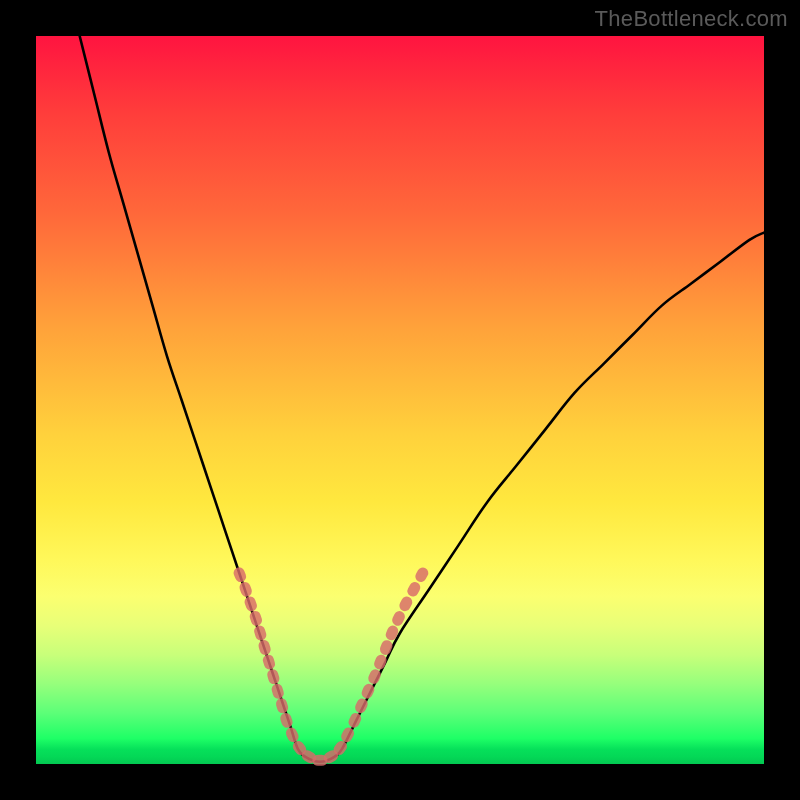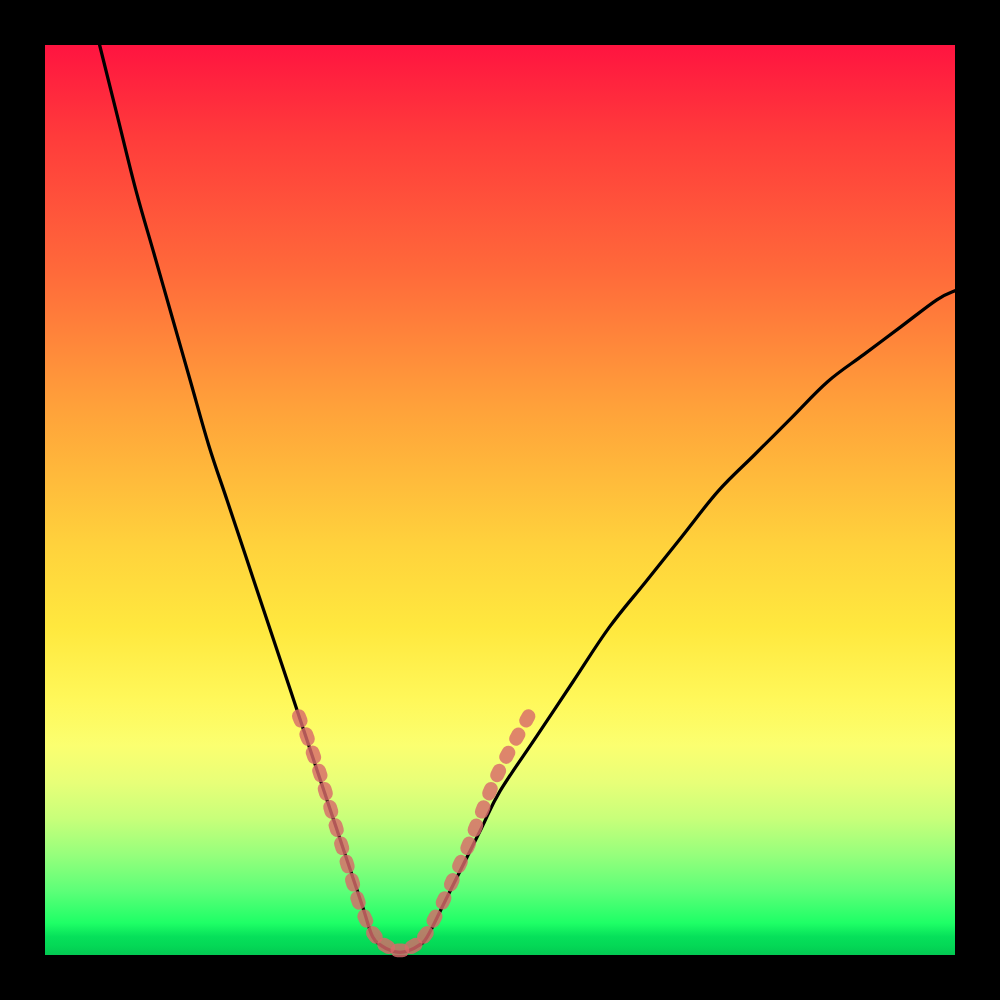--- a/index.html
+++ b/index.html
@@ -58,20 +58,21 @@
     left: 0;
     width: 728px;
     height: 728px;
     overflow: visible;
   }
 </style>
 </head>
 <body>
 
 <div class="frame">
+  <div class="watermark">TheBottleneck.com</div>
   <div class="plot-area">
     <svg class="curves" viewBox="0 0 728 728">
       <g id="curve-group">
           <path d="M 43.68 0.00 C 46.30 10.48, 53.00 37.27, 58.24 58.24 C 63.48 79.21, 67.56 96.82, 72.80 116.48 C 78.04 136.14, 82.12 149.09, 87.36 167.44 C 92.60 185.79, 96.68 200.05, 101.92 218.40 C 107.16 236.75, 111.24 251.01, 116.48 269.36 C 121.72 287.71, 125.80 303.28, 131.04 320.32 C 136.28 337.36, 140.36 348.28, 145.60 364.00 C 150.84 379.72, 154.92 391.96, 160.16 407.68 C 165.40 423.40, 169.48 435.64, 174.72 451.36 C 179.96 467.08, 184.04 479.32, 189.28 495.04 C 194.52 510.76, 198.60 523.00, 203.84 538.72 C 209.08 554.44, 214.47 570.61, 218.40 582.40 C 222.33 594.19, 223.06 596.38, 225.68 604.24 C 228.30 612.10, 230.34 618.22, 232.96 626.08 C 235.58 633.94, 237.62 640.06, 240.24 647.92 C 242.86 655.78, 244.90 661.90, 247.52 669.76 C 250.14 677.62, 252.18 683.74, 254.80 691.60 C 257.42 699.46, 259.46 708.20, 262.08 713.44 C 264.70 718.68, 266.74 718.75, 269.36 720.72 C 271.98 722.69, 274.02 723.44, 276.64 724.36 C 279.26 725.28, 281.30 725.82, 283.92 725.82 C 286.54 725.82, 288.58 725.28, 291.20 724.36 C 293.82 723.44, 295.86 722.69, 298.48 720.72 C 301.10 718.75, 301.83 719.99, 305.76 713.44 C 309.69 706.89, 315.08 694.80, 320.32 684.32 C 325.56 673.84, 329.64 665.68, 334.88 655.20 C 340.12 644.72, 344.20 636.56, 349.44 626.08 C 354.68 615.60, 356.14 610.06, 364.00 596.96 C 371.86 583.86, 382.64 569.00, 393.12 553.28 C 403.60 537.56, 411.76 525.32, 422.24 509.60 C 432.72 493.88, 440.88 480.33, 451.36 465.92 C 461.84 451.51, 470.00 442.62, 480.48 429.52 C 490.96 416.42, 499.12 406.22, 509.60 393.12 C 520.08 380.02, 528.24 368.51, 538.72 356.72 C 549.20 344.93, 557.36 338.08, 567.84 327.60 C 578.32 317.12, 586.48 308.96, 596.96 298.48 C 607.44 288.00, 615.60 278.53, 626.08 269.36 C 636.56 260.19, 644.72 255.38, 655.20 247.52 C 665.68 239.66, 673.84 233.54, 684.32 225.68 C 694.80 217.82, 705.58 209.08, 713.44 203.84 C 721.30 198.60, 725.38 197.87, 728.00 196.56" fill="none" stroke="#000000" stroke-width="2.6" stroke-linecap="round"></path>
         </g>
       <g id="marker-group">
           <rect x="196.34" y="533.22" width="15" height="11" rx="5.5" ry="5.5" fill="#d86a6a" fill-opacity="0.82" transform="rotate(68.2 203.84 538.72)"></rect>
           <rect x="202.16" y="547.78" width="15" height="11" rx="5.5" ry="5.5" fill="#d86a6a" fill-opacity="0.82" transform="rotate(69.4 209.66 553.28)"></rect>
           <rect x="207.26" y="562.34" width="15" height="11" rx="5.5" ry="5.5" fill="#d86a6a" fill-opacity="0.82" transform="rotate(70.7 214.76 567.84)"></rect>
           <rect x="212.36" y="576.90" width="15" height="11" rx="5.5" ry="5.5" fill="#d86a6a" fill-opacity="0.82" transform="rotate(72.0 219.86 582.40)"></rect>

